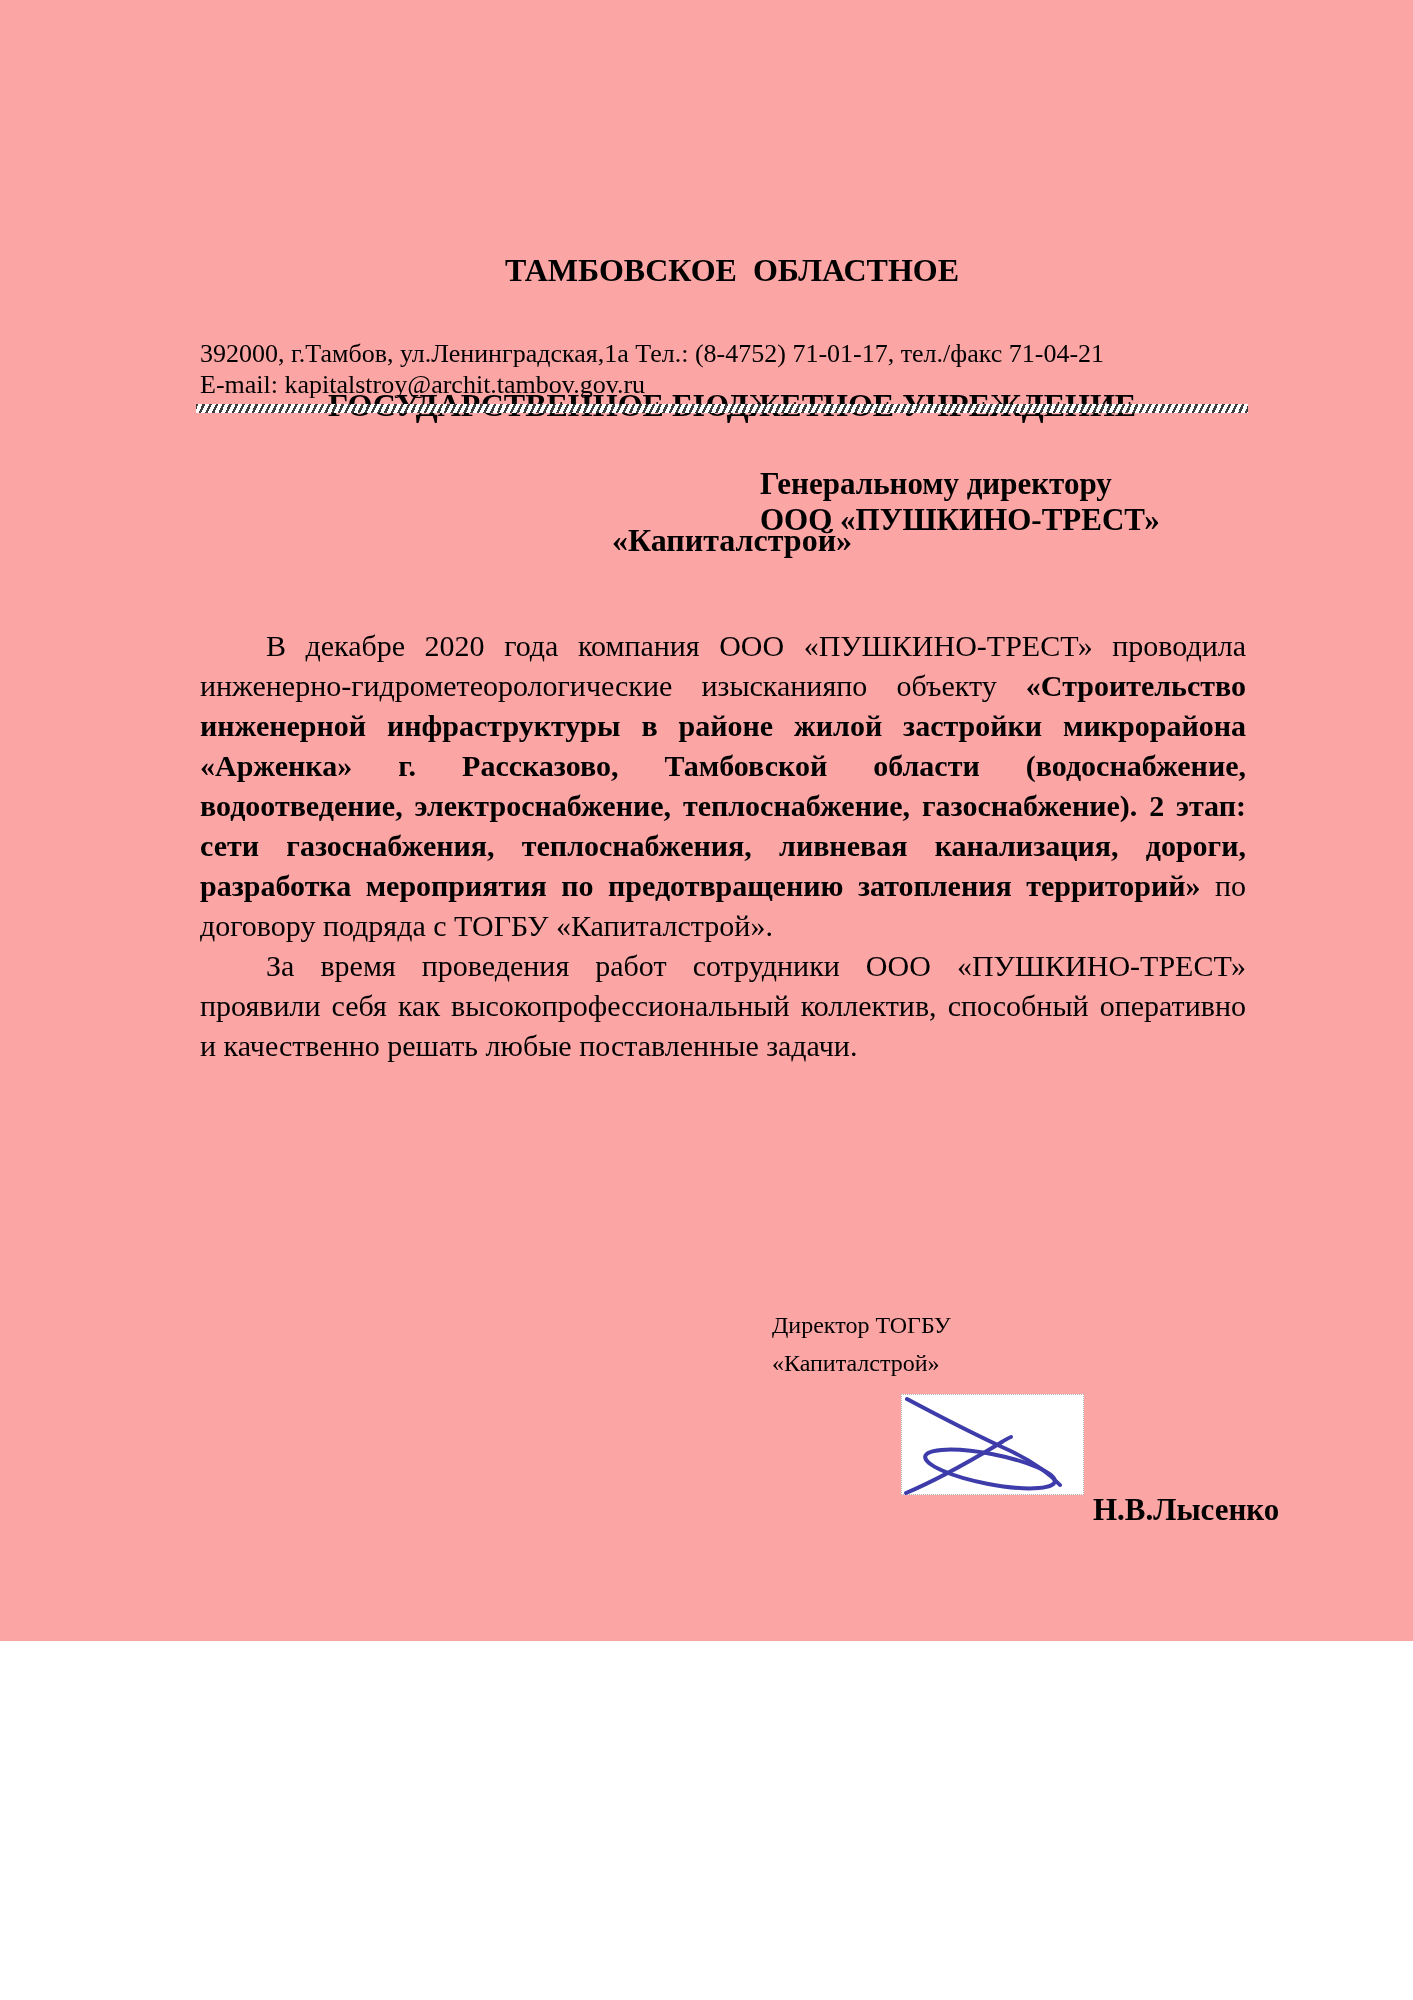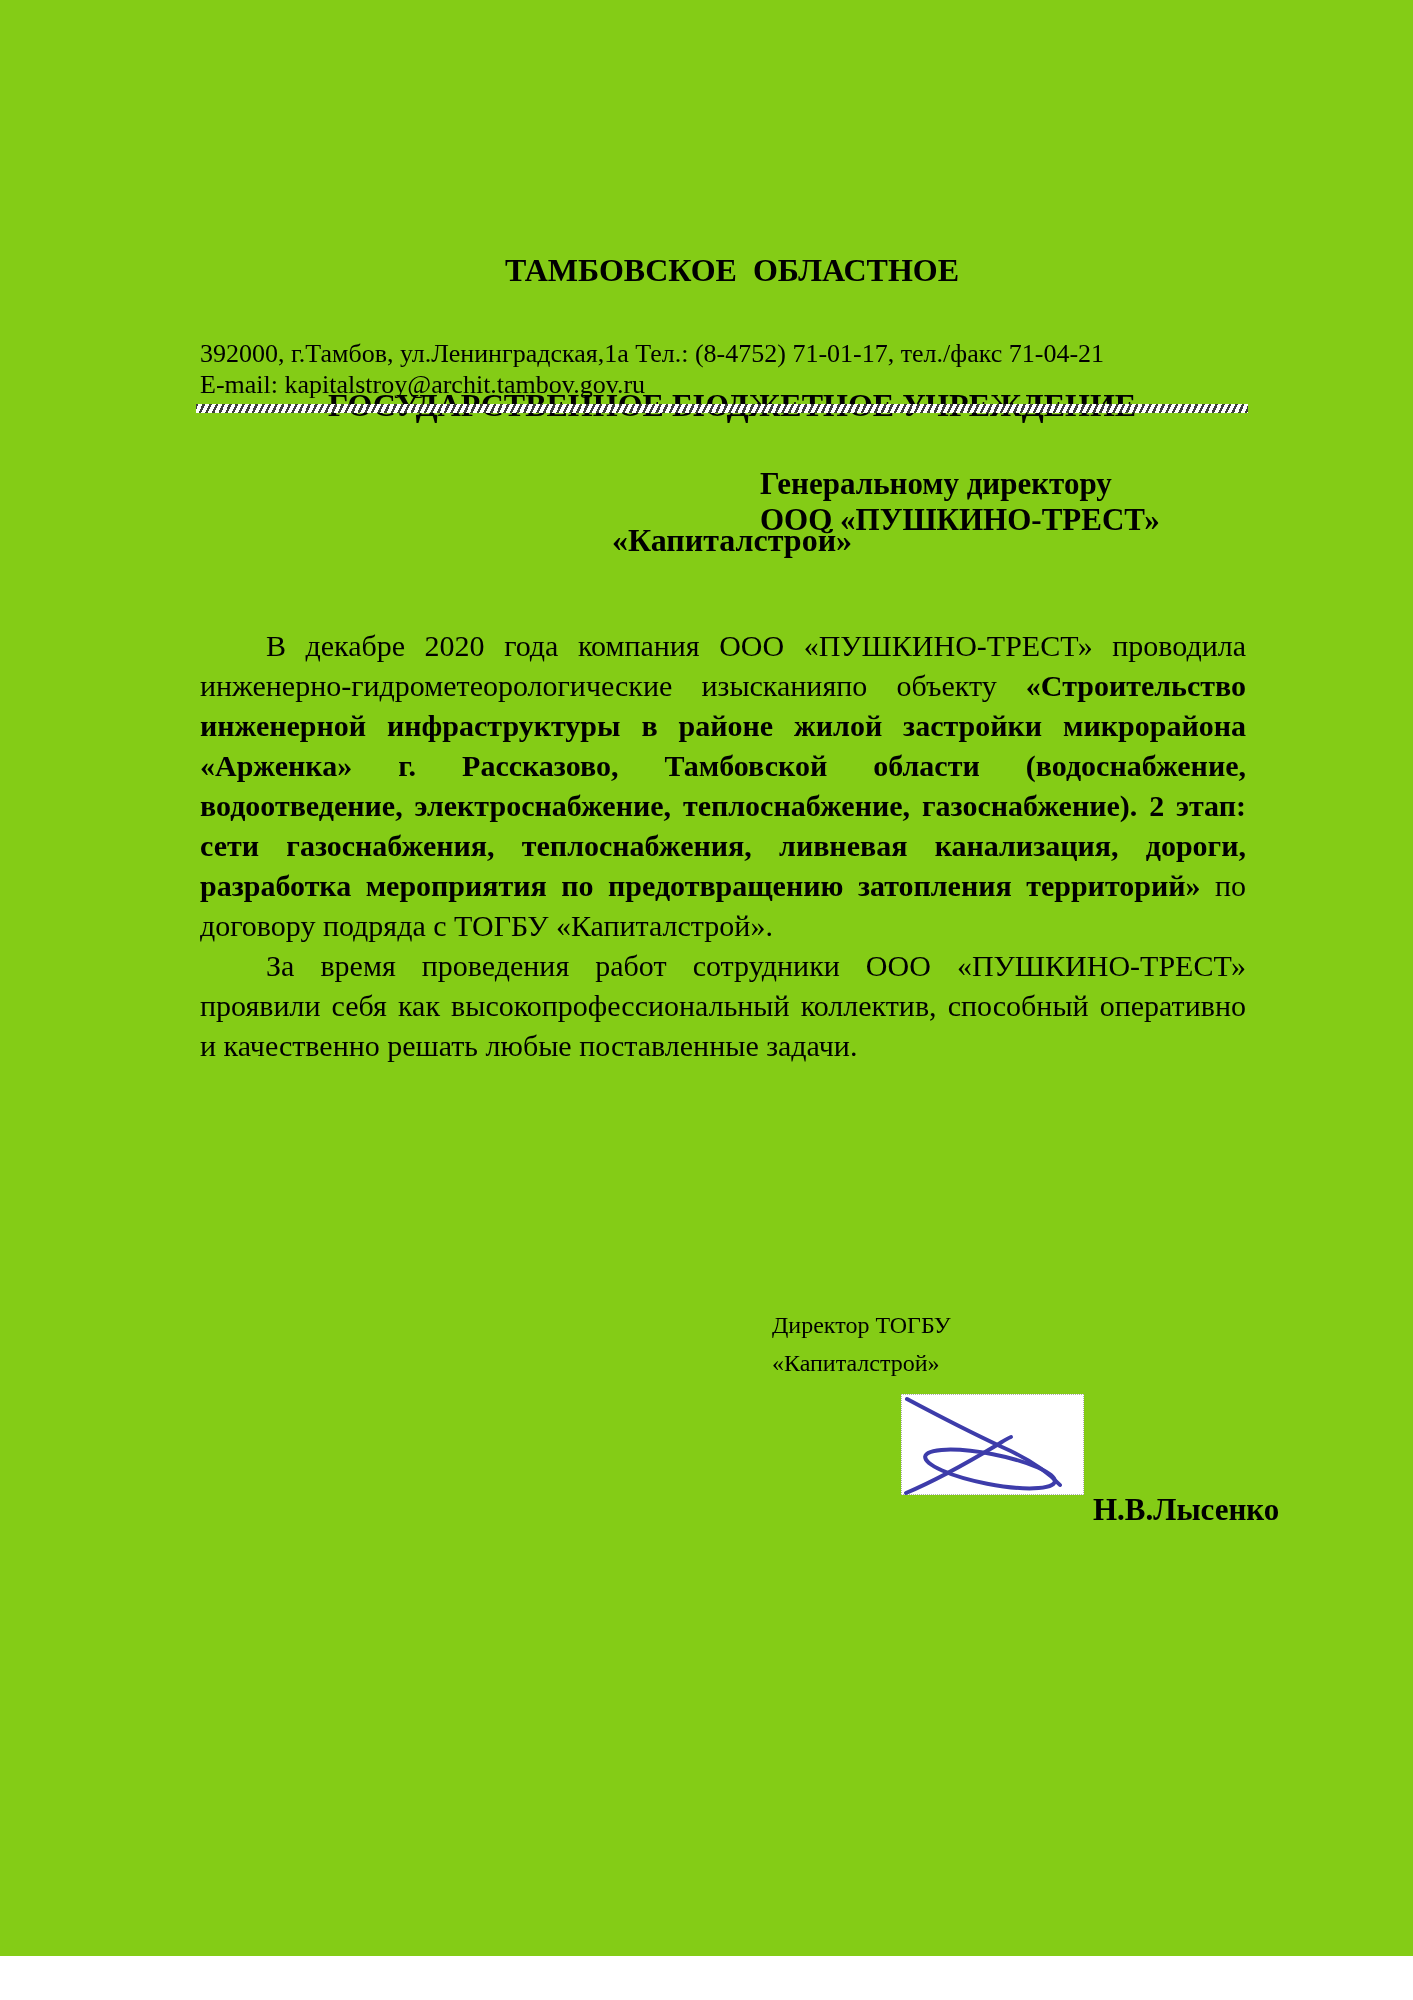--- a/index.html
+++ b/index.html
@@ -3,22 +3,22 @@
 <meta charset="utf-8">
 <style>
   html, body {
     margin: 0;
     padding: 0;
     background: #ffffff;
   }
   .page {
     position: relative;
     width: 1413px;
-    height: 1956px;
-    background: #84cc16;
+    height: 1641px;
+    background: #fca5a5;
     font-family: "Liberation Serif", "DejaVu Serif", serif;
     color: #000000;
     overflow: hidden;
   }
 
   
   .letterhead {
     position: absolute;
     left: 292px;
     top: 158px;

